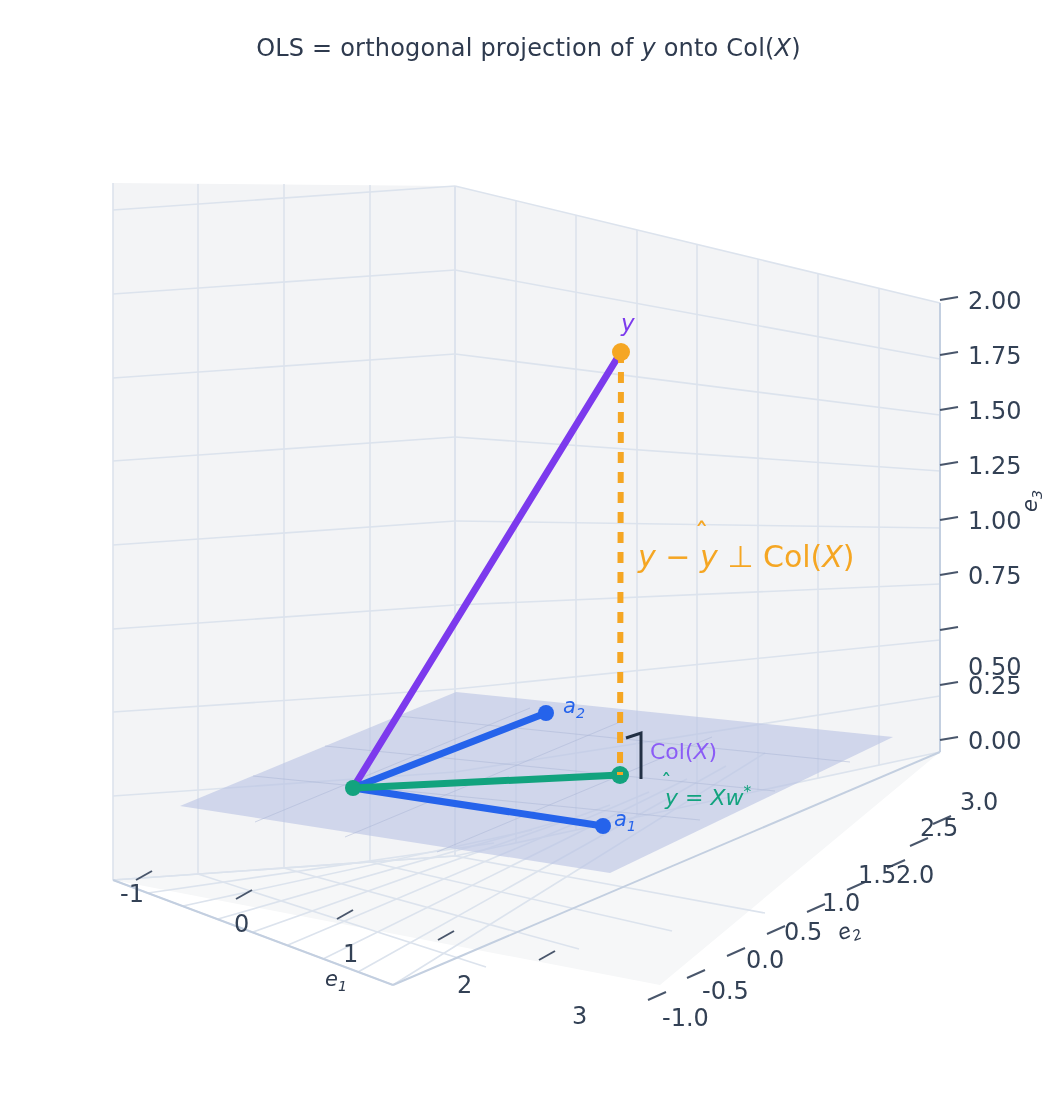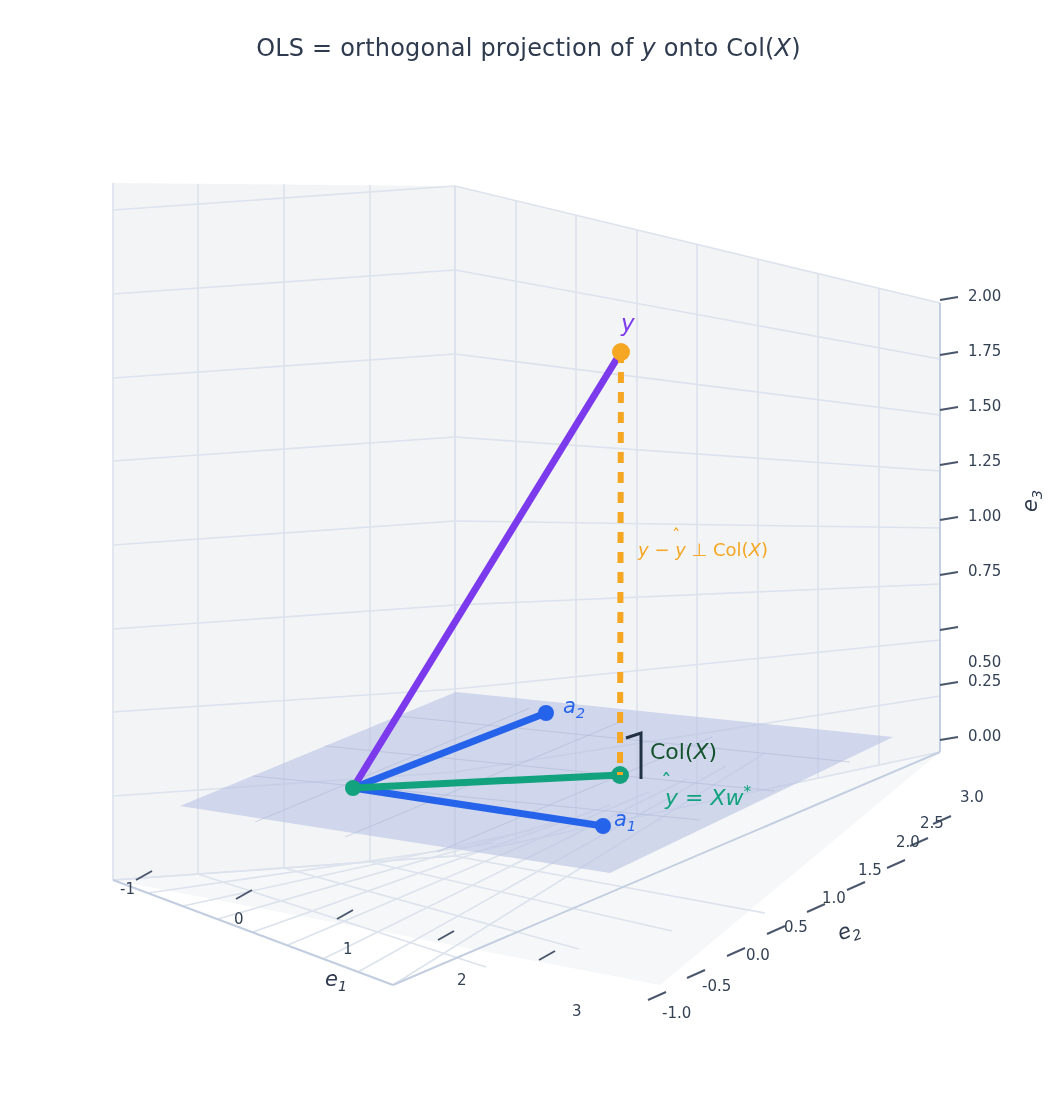--- a/index.html
+++ b/index.html
@@ -33,21 +33,21 @@
     width: 1057px;
     text-align: center;
     font-size: 24px;
     color: #2e3a4e;
     font-family: "DejaVu Sans", sans-serif;
     letter-spacing: 0.2px;
   }
   .fig-title .ital { font-style: italic; }
   .tick-label {
     position: absolute;
-    font-size: 15px;
+    font-size: 24px;
     color: #334155;
     white-space: nowrap;
     font-family: "DejaVu Sans", sans-serif;
   }
   .axis-title {
     position: absolute;
     font-size: 21px;
     color: #2e3a4e;
     font-style: italic;
     white-space: nowrap;
@@ -56,29 +56,29 @@
   .axis-title sub {
     font-size: 0.68em;
     font-style: italic;
   }
   .plot-annot {
     position: absolute;
     white-space: nowrap;
     font-family: "DejaVu Sans", sans-serif;
   }
   .annot-resid {
-    font-size: 18px;
+    font-size: 30px;
     color: #f5a623;
     font-style: italic;
     text-align: right;
   }
   .annot-resid .up { font-style: normal; }
   .annot-colx {
     font-size: 22px;
-    color: #14532d;
+    color: #8b5cf6;
     font-style: italic;
   }
   .annot-colx .up { font-style: normal; }
   .annot-yhat {
     font-size: 22px;
     color: #12a37e;
     font-style: italic;
   }
   .annot-yhat sup { font-size: 0.7em; }
   .annot-vec {
@@ -255,21 +255,21 @@
   <div class="axis-title" style="left:325px; top:967px;">
     <span>e</span><sub>1</sub>
   </div>
 
   <div class="tick-label" style="left:662px; top:1004px;">-1.0</div>
   <div class="tick-label" style="left:702px; top:977px;">-0.5</div>
   <div class="tick-label" style="left:746px; top:946px;">0.0</div>
   <div class="tick-label" style="left:784px; top:918px;">0.5</div>
   <div class="tick-label" style="left:822px; top:889px;">1.0</div>
   <div class="tick-label" style="left:858px; top:861px;">1.5</div>
-  <div class="tick-label" style="left:896px; top:833px;">2.0</div>
+  <div class="tick-label" style="left:896px; top:861px;">2.0</div>
   <div class="tick-label" style="left:920px; top:814px;">2.5</div>
   <div class="tick-label" style="left:960px; top:788px;">3.0</div>
 
   <div class="axis-title" style="left:838px; top:918px; transform: rotate(-20deg);">
     <span>e</span><sub>2</sub>
   </div>
 
   <div class="tick-label" style="left:968px; top:727px;">0.00</div>
   <div class="tick-label" style="left:968px; top:672px;">0.25</div>
   <div class="tick-label" style="left:968px; top:617px;margin-top:36px;">0.50</div>

